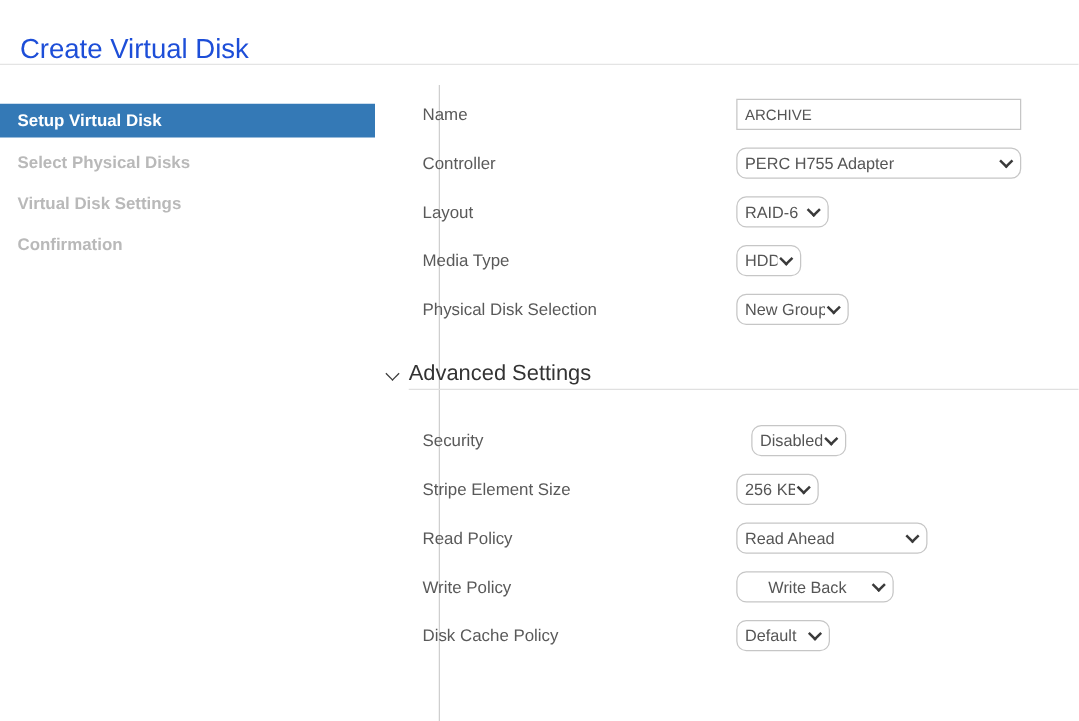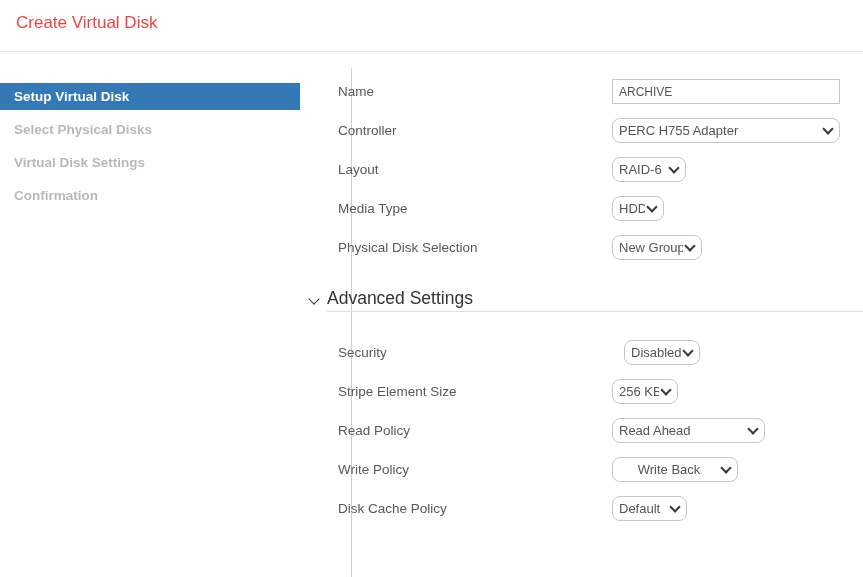--- a/index.html
+++ b/index.html
@@ -3,35 +3,35 @@
 <meta charset="utf-8">
 <style>
   * { margin:0; padding:0; box-sizing:border-box; }
   html,body { width:863px; height:577px; background:#fff; overflow:hidden;
               font-family:"Liberation Sans", sans-serif; }
   .page { position:relative; width:863px; height:577px; }
 
   
   .hdr { position:absolute; top:0; left:0; width:863px; height:52px;
          border-bottom:1px solid #e4e4e4; }
-  .hdr-title { position:absolute; left:16px; top:13px; font-size:17px; color:#ef4444; }
+  .hdr-title { position:absolute; left:16px; top:26px; font-size:22px; color:#1d4ed8; }
 
   
   .sidebar { position:absolute; left:0; top:68px; width:352px; height:510px;
              border-right:1px solid #cfcfcf; padding-top:15px; }
   .side-item { height:27px; line-height:27px; margin-bottom:6px; padding-left:14px;
                font-size:13.5px; font-weight:bold; color:#b9b9b9; width:300px;
                white-space:nowrap; cursor:default; }
   .side-item.active { background:#3479b6; color:#fff; cursor:pointer; }
 
   
   .main { position:absolute; left:300px; top:52px; width:563px; height:525px;
           padding-top:27px; }
   .frow { display:flex; align-items:center; height:25px; margin-bottom:14px;
-          padding-left:38px;gap:23px; }
+          padding-left:38px; }
   .flabel { width:251px; font-size:13.5px; color:#595959; flex:0 0 251px; }
 
   input[type="text"] {
     height:25px; border:1px solid #c6c6c6; background:#fff; color:#555;
     font-size:12px; font-family:"Liberation Sans", sans-serif;
     padding:0 6px; outline:none; }
   .w-name { width:228px; }
 
   .sel { position:relative; display:inline-block; }
   .sel::after { content:''; position:absolute; right:8px; top:7px; width:6px;

